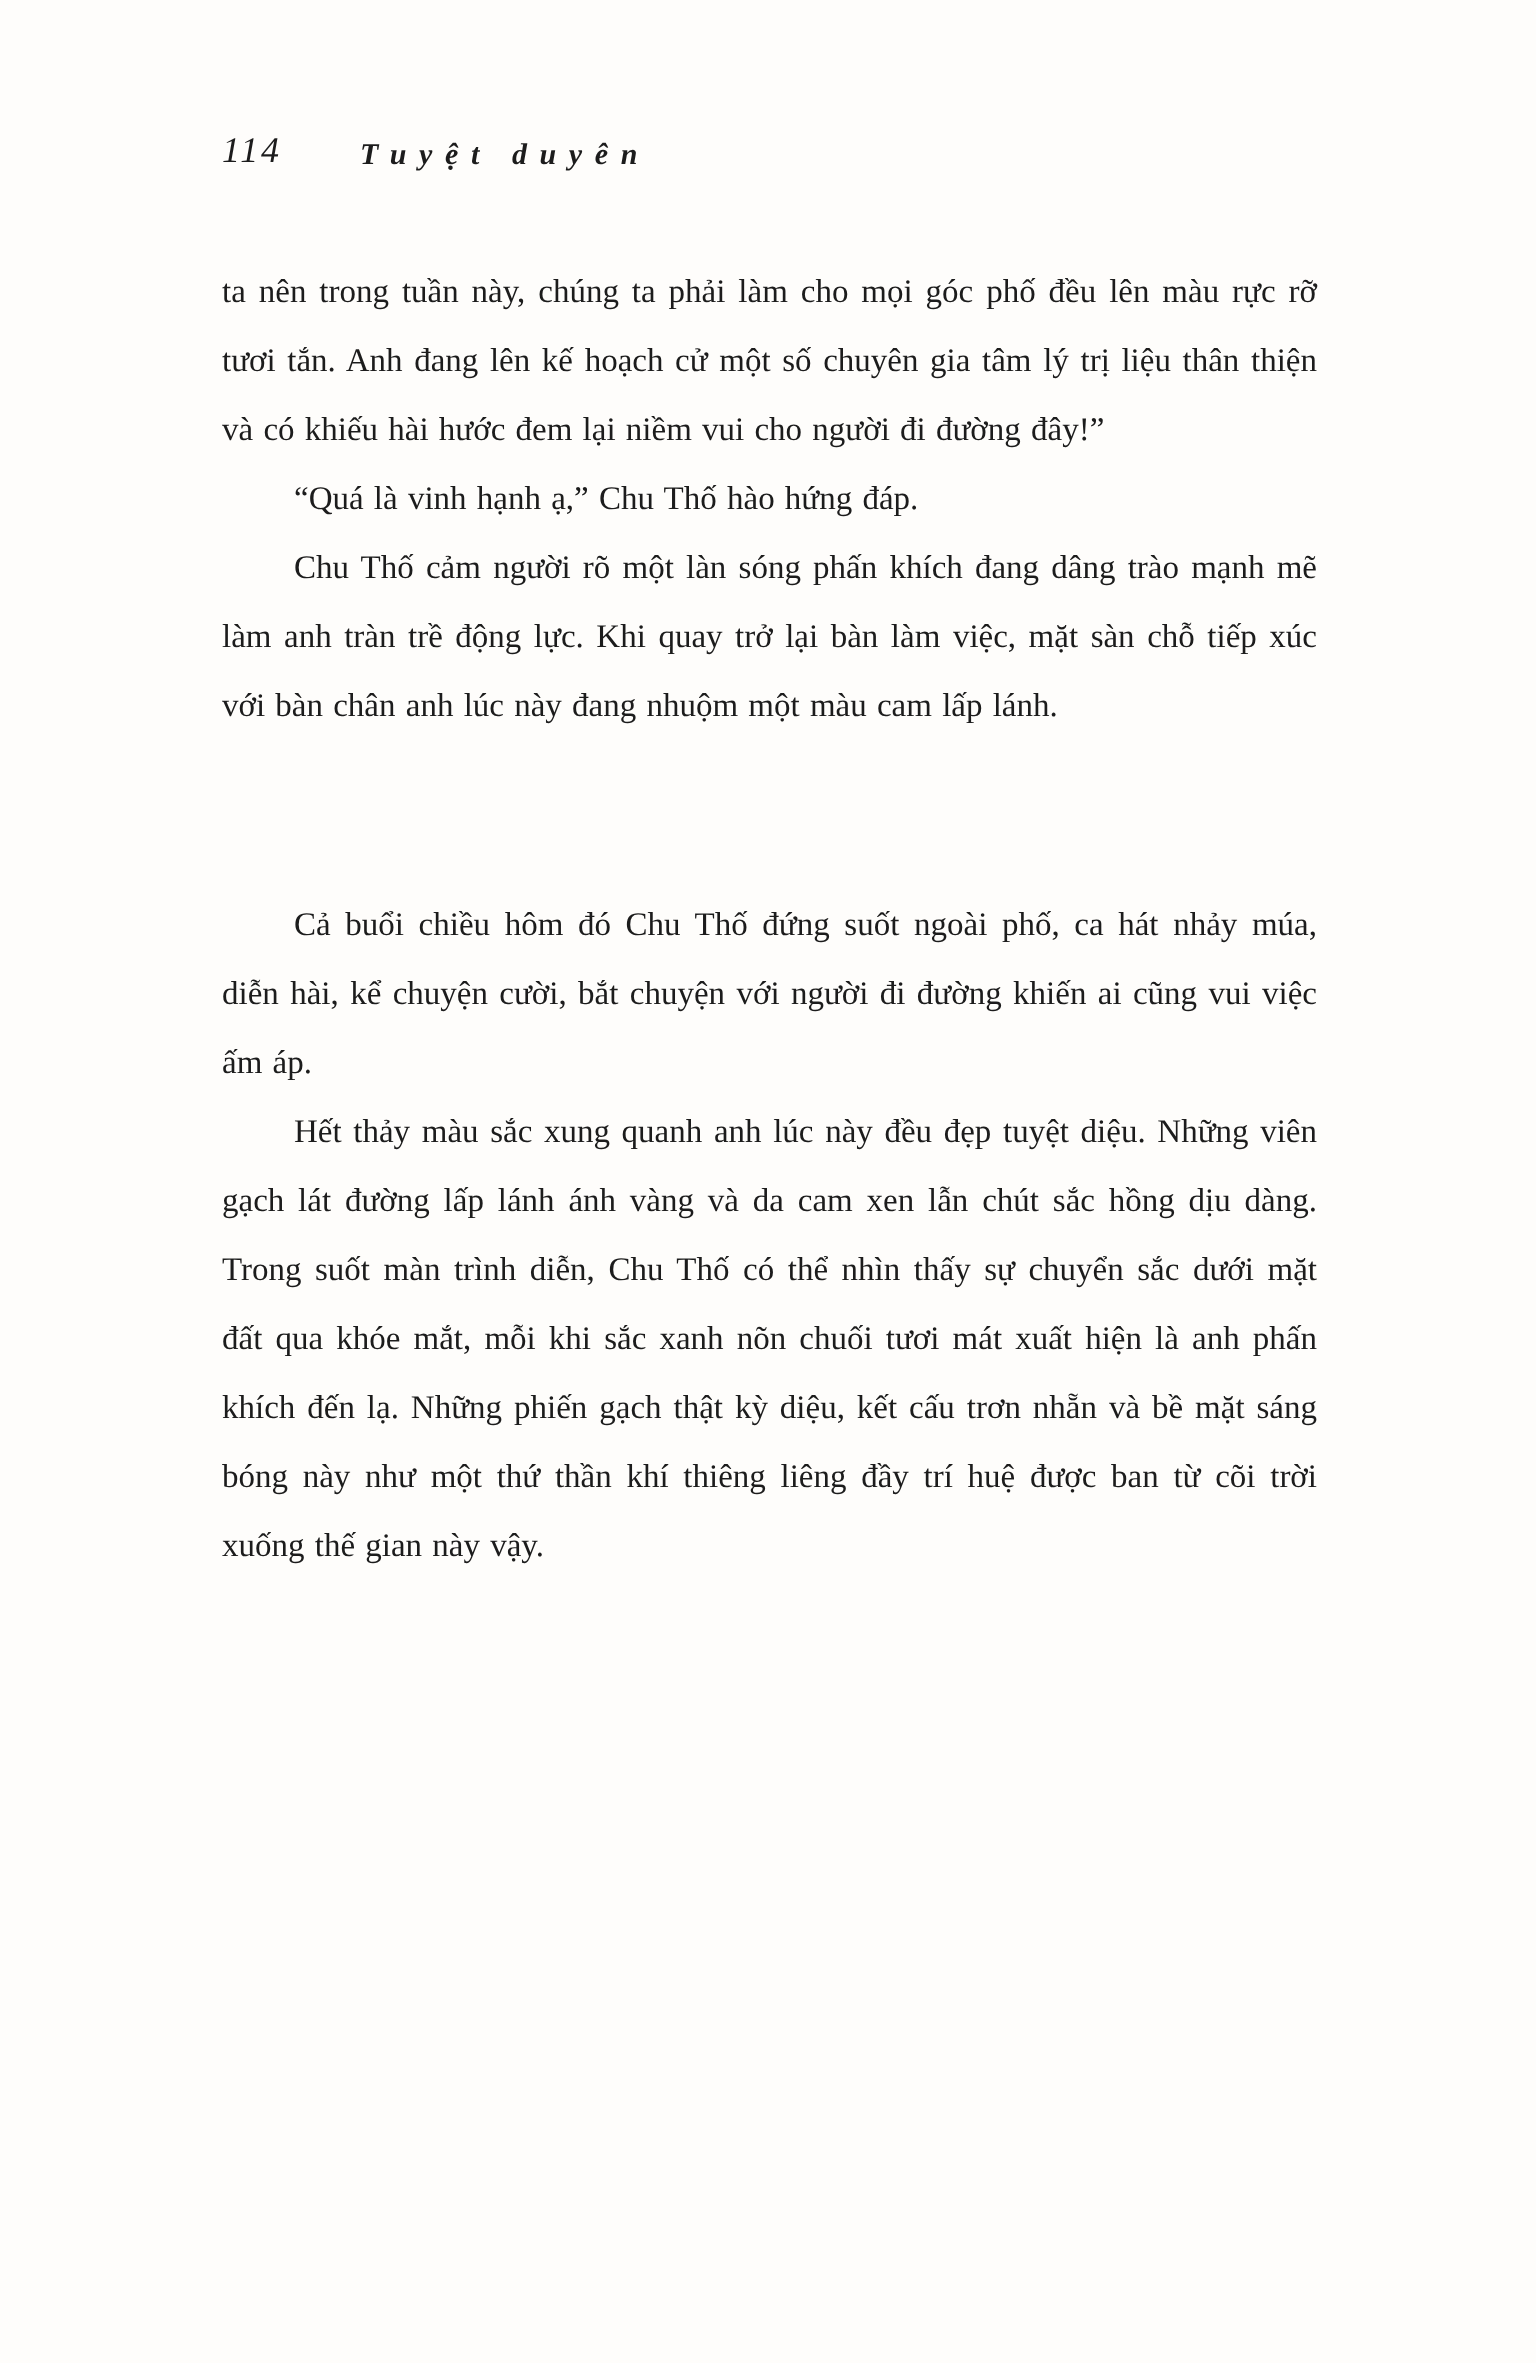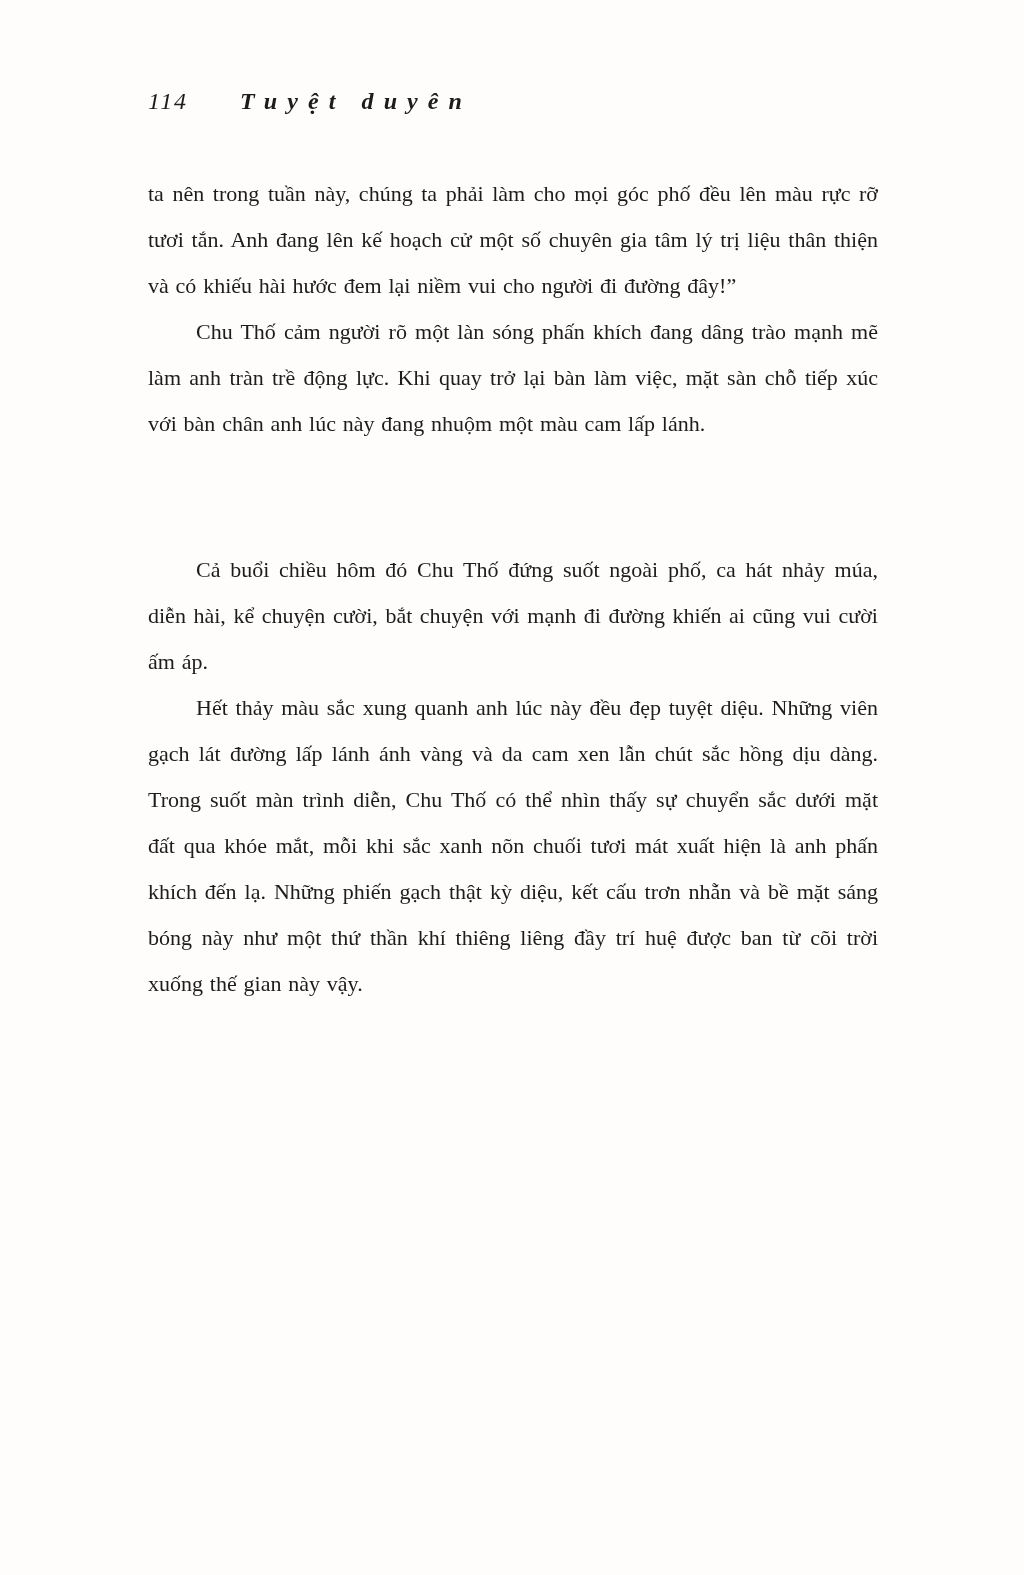--- a/index.html
+++ b/index.html
@@ -27,21 +27,21 @@
   .page-number {
     letter-spacing: 0.08em;
     font-style: italic;
     font-weight: 500;
   }
   .running-title {
     margin-left: 52px;
     font-style: italic;
     font-weight: bold;
     letter-spacing: 0.42em;
-    font-size: 24px;
+    font-size: 20px;
   }
   .page-body {
     font-size: 22px;
     line-height: 46px;
     text-align: justify;
     word-spacing: 0.06em;
   }
   .para {
     margin: 0;
   }
@@ -57,21 +57,22 @@
 
 <div class="page">
 
   <header class="page-header">
     <span class="page-number">114</span>
     <span class="running-title">Tuyệt duyên</span>
   </header>
 
   <main class="page-body">
     <p class="para">ta nên trong tuần này, chúng ta phải làm cho mọi góc phố đều lên màu rực rỡ tươi tắn. Anh đang lên kế hoạch cử một số chuyên gia tâm lý trị liệu thân thiện và có khiếu hài hước đem lại niềm vui cho người đi đường đây!”</p>
+    <p class="para indent">“Quá là vinh hạnh ạ,” Chu Thố hào hứng đáp.</p>
     <p class="para indent">Chu Thố cảm người rõ một làn sóng phấn khích đang dâng trào mạnh mẽ làm anh tràn trề động lực. Khi quay trở lại bàn làm việc, mặt sàn chỗ tiếp xúc với bàn chân anh lúc này đang nhuộm một màu cam lấp lánh.</p>
 
     <div class="section-break"></div>
 
-    <p class="para indent">Cả buổi chiều hôm đó Chu Thố đứng suốt ngoài phố, ca hát nhảy múa, diễn hài, kể chuyện cười, bắt chuyện với mạnh đi đường khiến ai cũng vui cười ấm áp.</p>
+    <p class="para indent">Cả buổi chiều hôm đó Chu Thố đứng suốt ngoài phố, ca hát nhảy múa, diễn hài, kể chuyện cười, bắt chuyện với người đi đường khiến ai cũng vui việc ấm áp.</p>
     <p class="para indent">Hết thảy màu sắc xung quanh anh lúc này đều đẹp tuyệt diệu. Những viên gạch lát đường lấp lánh ánh vàng và da cam xen lẫn chút sắc hồng dịu dàng. Trong suốt màn trình diễn, Chu Thố có thể nhìn thấy sự chuyển sắc dưới mặt đất qua khóe mắt, mỗi khi sắc xanh nõn chuối tươi mát xuất hiện là anh phấn khích đến lạ. Những phiến gạch thật kỳ diệu, kết cấu trơn nhẵn và bề mặt sáng bóng này như một thứ thần khí thiêng liêng đầy trí huệ được ban từ cõi trời xuống thế gian này vậy.</p>
   </main>
 
 </div>
 
 </body></html>

